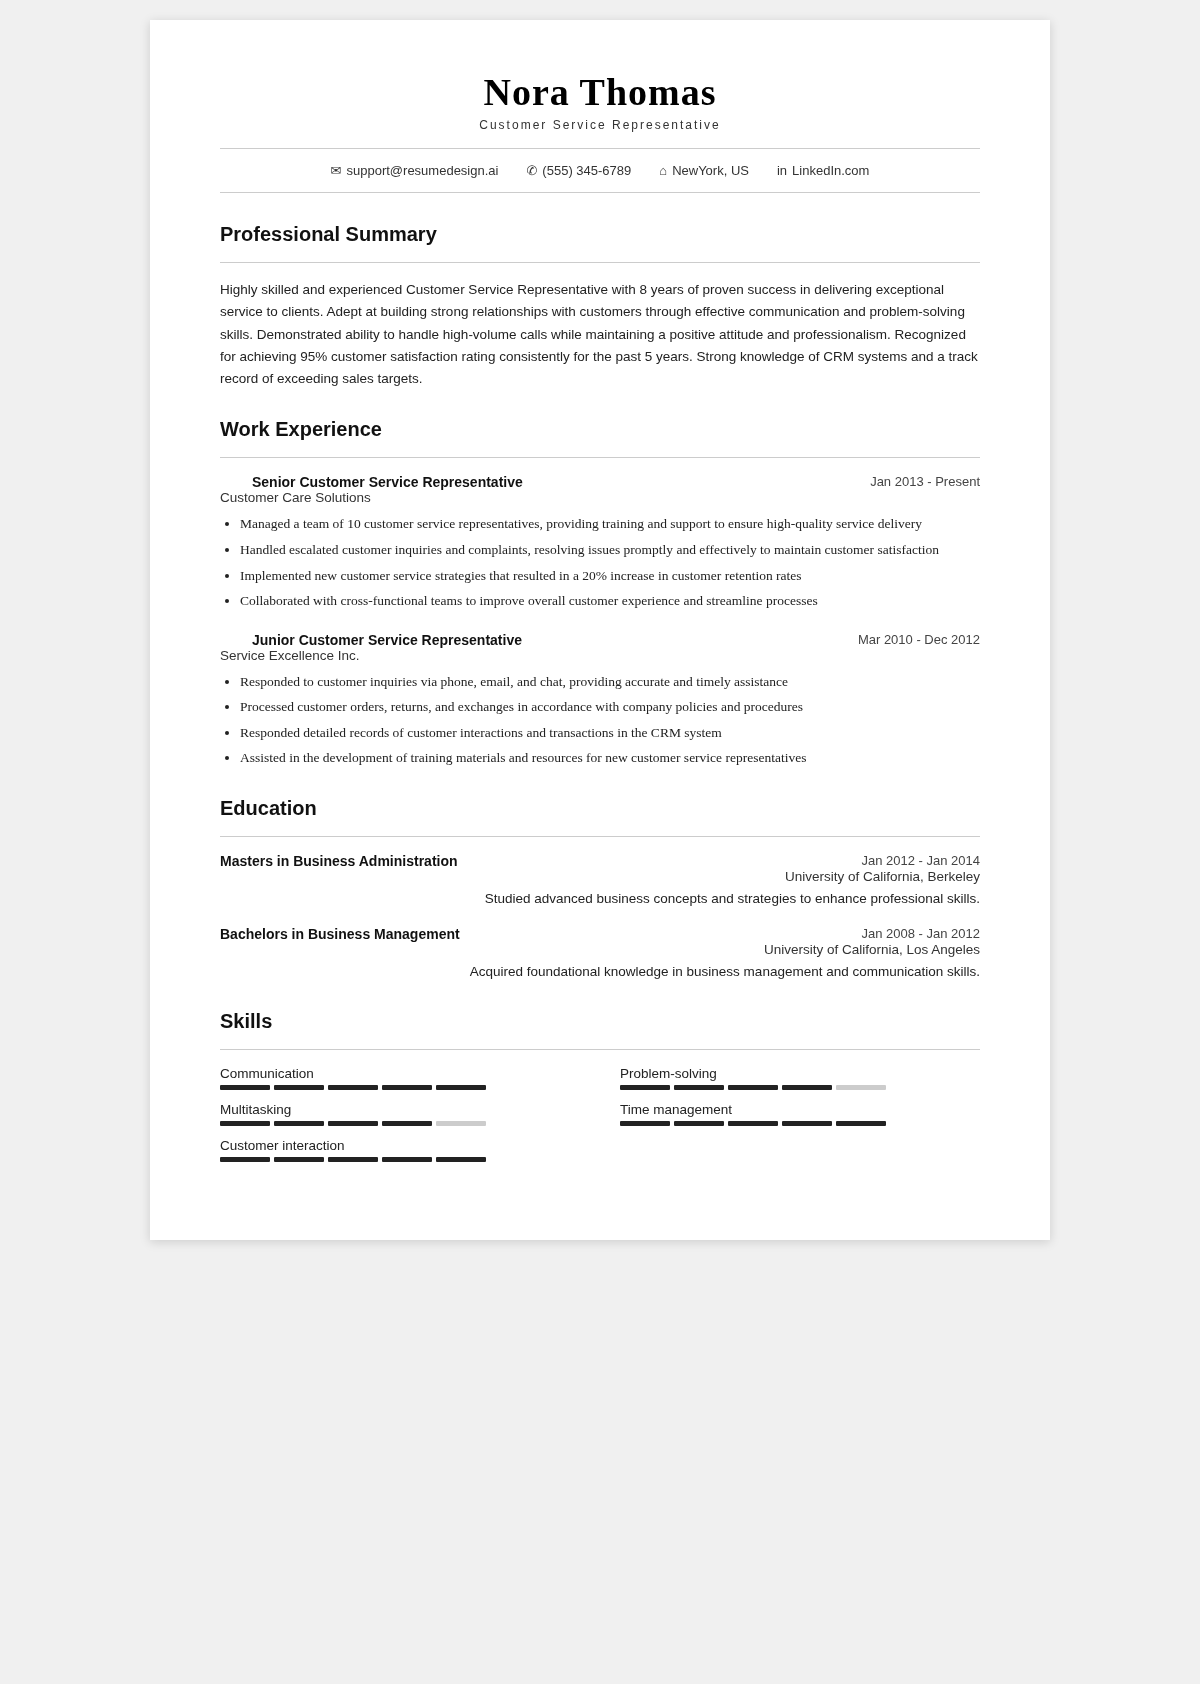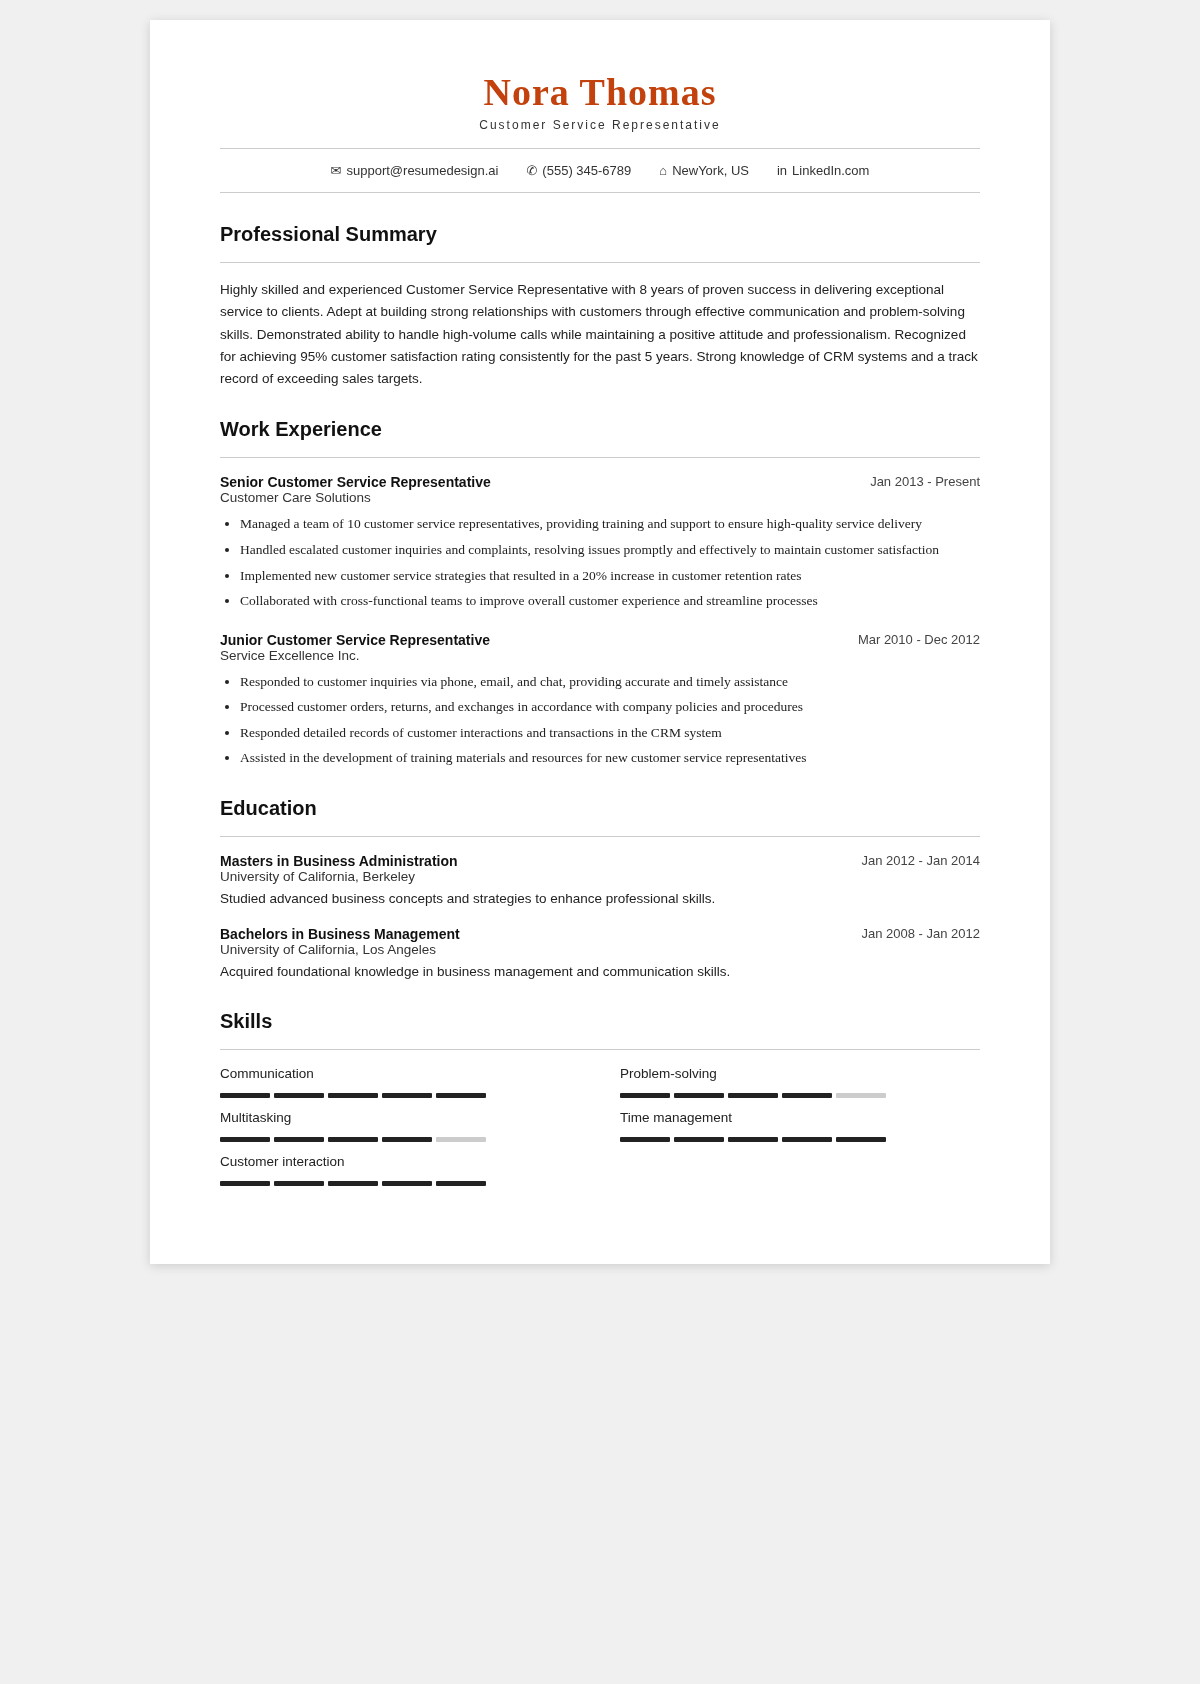--- a/index.html
+++ b/index.html
@@ -17,21 +17,21 @@
       box-shadow: 0 2px 10px rgba(0,0,0,0.15);
     }
     .header {
       text-align: center;
       margin-bottom: 16px;
     }
     .header h1 {
       font-size: 38px;
       font-weight: bold;
       font-family: Georgia, serif;
-      color: #c2410c;
+      color: #000000;
       letter-spacing: 1px;
     }
     .header .subtitle {
       font-size: 12px;
       color: #333;
       margin-top: 4px;
       letter-spacing: 2px;
       font-family: Arial, sans-serif;
       font-weight: normal;
     }
@@ -78,20 +78,21 @@
       color: #222;
       line-height: 1.65;
     }
     .job-entry {
       margin-bottom: 20px;
     }
     .job-header {
       display: flex;
       justify-content: space-between;
       align-items: flex-start;
+      margin-left: 32px;
     }
     .job-title {
       font-weight: bold;
       font-size: 14px;
       font-family: Arial, sans-serif;
       color: #111;
     }
     .job-date {
       font-family: Arial, sans-serif;
       font-size: 13px;
@@ -109,20 +110,21 @@
     }
     .job-bullets li {
       font-family: Liberation Serif, serif;
       font-size: 13.5px;
       color: #222;
       line-height: 1.6;
       margin-bottom: 4px;
     }
     .edu-entry {
       margin-bottom: 16px;
+      text-align: right;
     }
     .edu-header {
       display: flex;
       justify-content: space-between;
       align-items: flex-start;
     }
     .edu-degree {
       font-weight: bold;
       font-size: 14px;
       font-family: Arial, sans-serif;
@@ -147,21 +149,21 @@
       line-height: 1.6;
     }
     .skills-grid {
       display: grid;
       grid-template-columns: 1fr 1fr;
       gap: 12px 40px;
     }
     .skill-item {
       display: flex;
       flex-direction: column;
-      gap: 12px;
+      gap: 4px;
       justify-content: flex-end;
     }
     .skill-name {
       font-family: Arial, sans-serif;
       font-size: 13.5px;
       color: #222;
     }
     .skill-bar-container {
       display: flex;
       gap: 4px;

